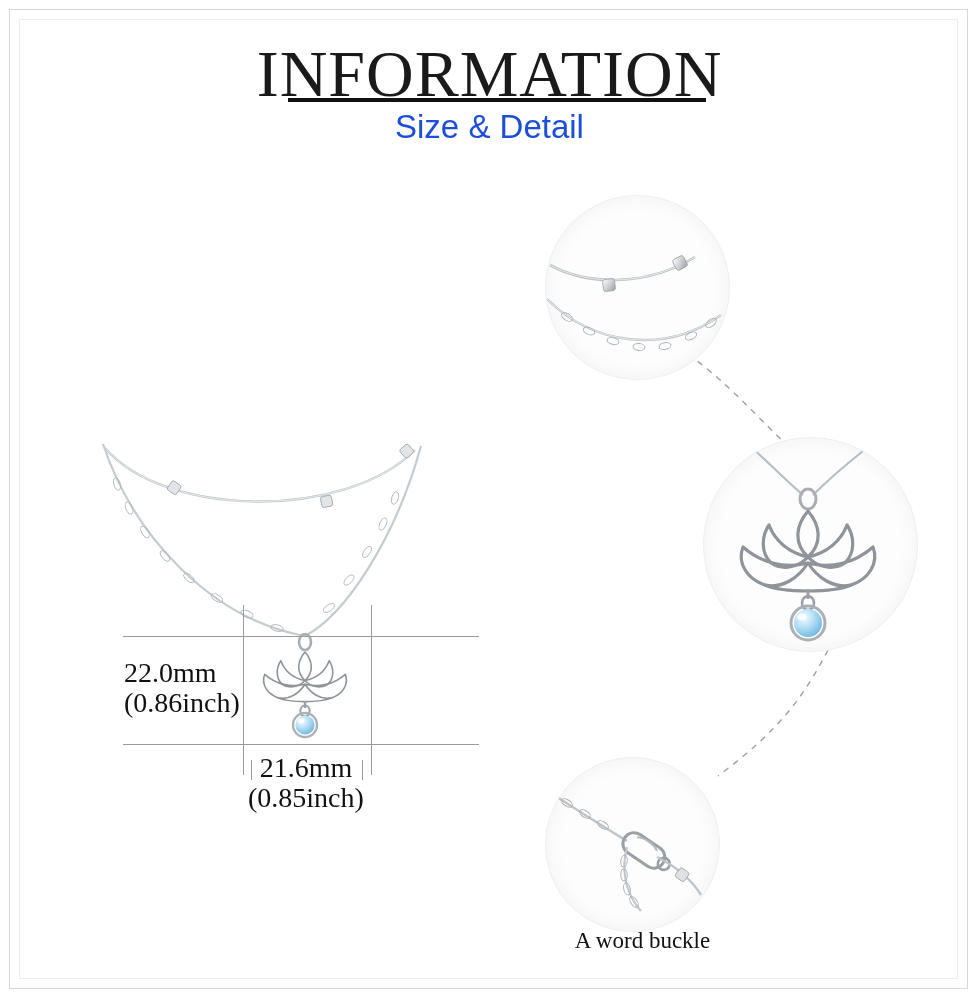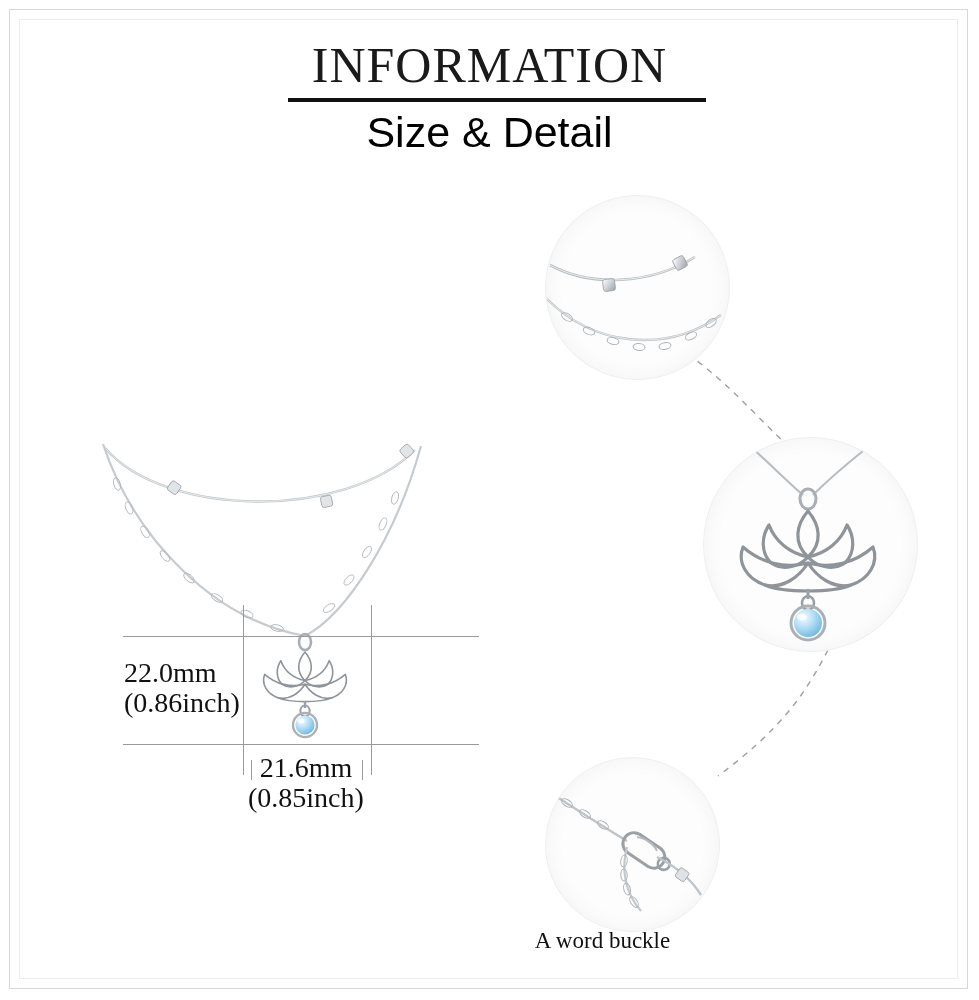--- a/index.html
+++ b/index.html
@@ -37,41 +37,41 @@
     box-sizing: border-box;
   }
 
   
   .title {
     position: absolute;
     left: 0;
     top: 36px;
     width: 979px;
     text-align: center;
-    font-size: 50px;
+    font-size: 66px;
     letter-spacing: 1px;
     color: #1a1a1a;
     font-family: "Liberation Serif", serif;
   }
   .title-underline {
     position: absolute;
     left: 288px;
     top: 98px;
     width: 418px;
     height: 4px;
     background: #111111;
   }
   .subtitle {
     position: absolute;
     left: 0;
     top: 108px;
     width: 979px;
     text-align: center;
-    font-size: 43px;
-    color: #000000;
+    font-size: 33px;
+    color: #1d4ed8;
     font-family: "Liberation Sans", sans-serif;
   }
 
   
   .bubble {
     position: absolute;
     border-radius: 50%;
     background: #fdfdfd;
     box-shadow: inset 0 0 22px rgba(0,0,0,0.05);
     overflow: hidden;
@@ -245,21 +245,21 @@
       <path d="M82,90 C76,112 80,136 96,154" stroke="#c3c8cc" stroke-width="2.2" fill="none"></path>
       <g fill="none" stroke="#aeb3b8" stroke-width="1">
         <ellipse cx="79" cy="104" rx="3.2" ry="6" transform="rotate(8 79 104)"></ellipse>
         <ellipse cx="79" cy="118" rx="3.2" ry="6" transform="rotate(-2 79 118)"></ellipse>
         <ellipse cx="82" cy="132" rx="3.2" ry="6" transform="rotate(-14 82 132)"></ellipse>
         <ellipse cx="89" cy="145" rx="3.2" ry="6" transform="rotate(-34 89 145)"></ellipse>
       </g>
     </svg>
   </div>
 
-  <div class="caption" id="clasp-caption" style="left:515px; width:175px; text-align:center;">A word buckle</div>
+  <div class="caption" id="clasp-caption" style="left:555px; width:175px; text-align:center;">A word buckle</div>
 
   <svg id="main-illustration" viewBox="0 0 420 360">
     <defs>
       <radialGradient id="gemGrad2" cx="35%" cy="30%" r="75%">
         <stop offset="0%" stop-color="#f4fbff"></stop>
         <stop offset="40%" stop-color="#bfe4f8"></stop>
         <stop offset="100%" stop-color="#6fb9e0"></stop>
       </radialGradient>
     </defs>
 

